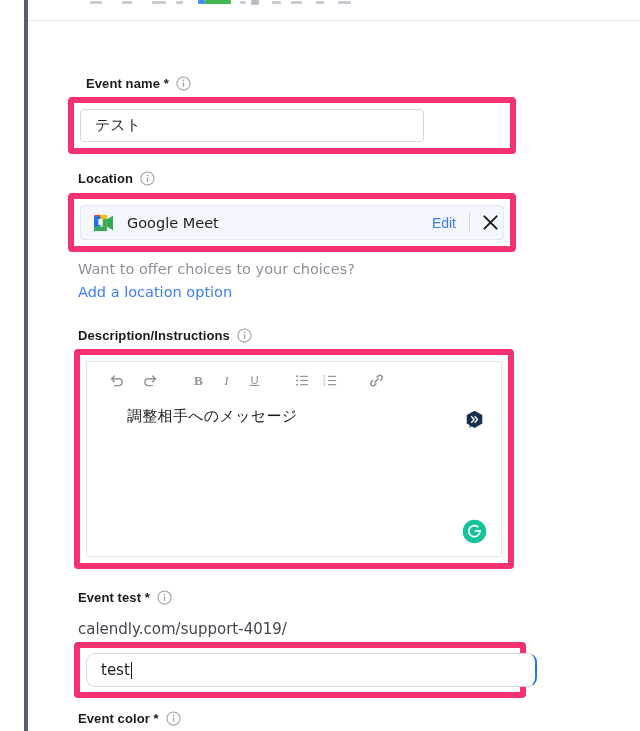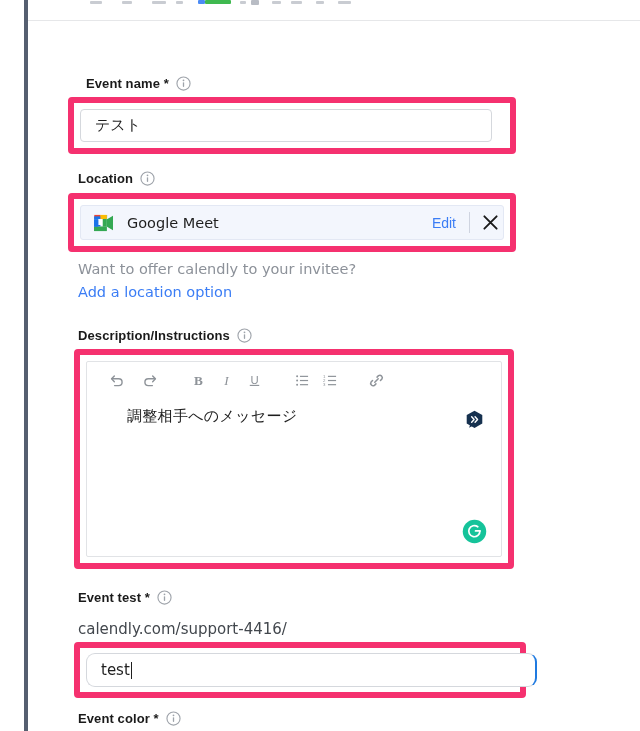--- a/index.html
+++ b/index.html
@@ -121,21 +121,21 @@
     border-radius: 4px;
   }
 
   
   .evname-label { position: absolute; left: 50px; top: 55px; padding-left: 8px; }
   .evname-hl { left: 40px; top: 76px; width: 448px; height: 57px; }
   .evname-input {
     position: absolute;
     left: 52px;
     top: 88px;
-    width: 412px;
+    width: 344px;
     height: 33px;
     border: 1px solid #d5d8dd;
     border-radius: 4px;
     background: #ffffff;
     display: flex;
     align-items: center;
     padding-left: 14px;
     font-size: 15px;
     color: #1f1f1f;
     font-family: "DejaVu Sans", "Liberation Sans", sans-serif;
@@ -394,21 +394,21 @@
       <span class="loc-name">Google Meet</span>
       <span class="loc-edit">Edit</span>
       <span class="loc-sep"></span>
       <span class="loc-close">
         <svg width="17" height="17" viewBox="0 0 18 18">
             <path d="M2.5 2.5L15.5 15.5M15.5 2.5L2.5 15.5" stroke="#1a1a1a" stroke-width="2" stroke-linecap="round"></path>
           </svg>
       </span>
     </div>
 
-    <div class="loc-hint">Want to offer calendly to your invitee?</div>
+    <div class="loc-hint">Want to offer choices to your choices?</div>
     <div class="loc-add">Add a location option</div>
 
     <div class="field-label desc-label">
       <span class="lbl-text">Description/Instructions</span>
       <span class="info-icon">
         <svg width="15" height="15" viewBox="0 0 16 16">
             <circle cx="8" cy="8" r="7" fill="none" stroke="#9ea3aa" stroke-width="1.2"></circle>
             <circle cx="8" cy="4.6" r="0.95" fill="#9ea3aa"></circle>
             <rect x="7.3" y="6.6" width="1.4" height="5" rx="0.7" fill="#9ea3aa"></rect>
           </svg>
@@ -500,21 +500,21 @@
       <span class="lbl-text">Event test *</span>
       <span class="info-icon">
         <svg width="15" height="15" viewBox="0 0 16 16">
             <circle cx="8" cy="8" r="7" fill="none" stroke="#9ea3aa" stroke-width="1.2"></circle>
             <circle cx="8" cy="4.6" r="0.95" fill="#9ea3aa"></circle>
             <rect x="7.3" y="6.6" width="1.4" height="5" rx="0.7" fill="#9ea3aa"></rect>
           </svg>
       </span>
     </div>
 
-    <div class="link-prefix">calendly.com/support-4416/</div>
+    <div class="link-prefix">calendly.com/support-4019/</div>
     <div class="hl link-hl"></div>
     <div class="link-input">
       <span>test</span>
       <span class="caret"></span>
     </div>
 
     <div class="field-label color-label">
       <span class="lbl-text">Event color *</span>
       <span class="info-icon">
         <svg width="15" height="15" viewBox="0 0 16 16">

